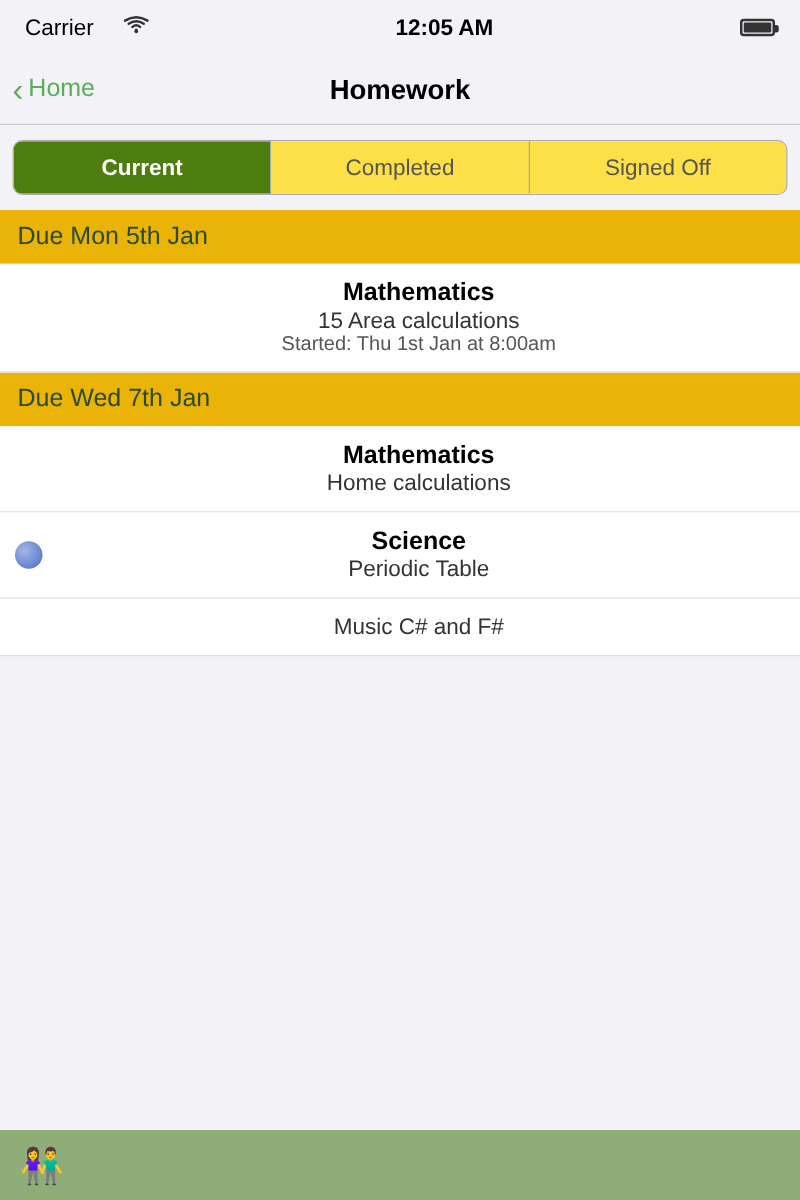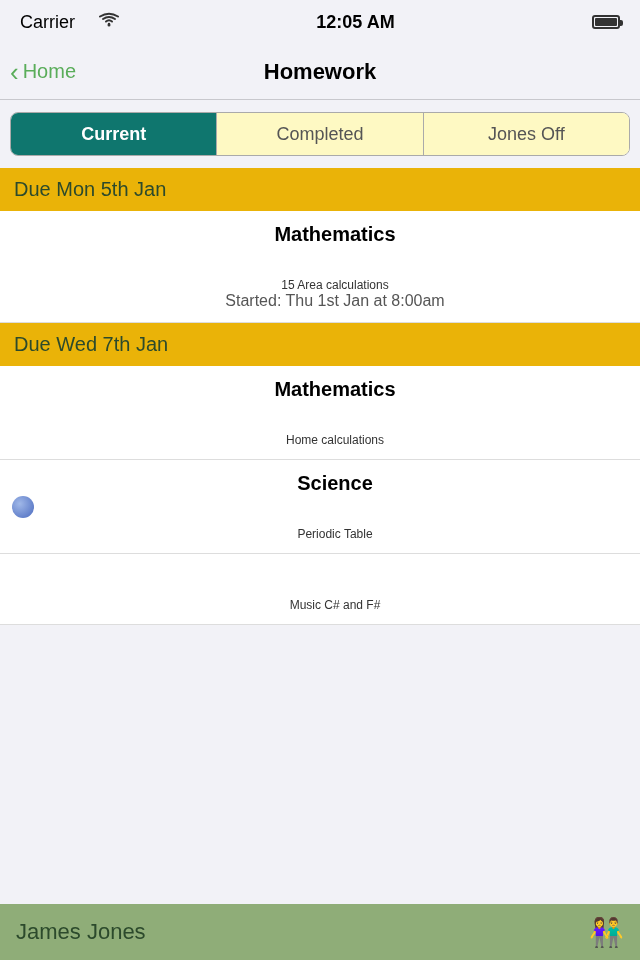--- a/index.html
+++ b/index.html
@@ -117,27 +117,27 @@
       align-items: center;
       justify-content: center;
       font-size: 18px;
       cursor: pointer;
       border-right: 1px solid #aaa;
     }
     .segment:last-child {
       border-right: none;
     }
     .segment.active {
-      background: #0f766e;
+      background: #4d7c0f;
       color: #fff;
       font-weight: 600;
       align-items: center;
     }
     .segment.inactive {
-      background: #fef9c3;
+      background: #fde047;
       color: #555;
     }
 
     
     .section-header {
       background: #eab308;
       padding: 10px 14px;
       font-size: 20px;
       color: #2c4a2c;
       font-weight: 500;
@@ -150,23 +150,22 @@
       border-bottom: 1px solid #ddd;
       position: relative;
       text-align: center;
     }
     .homework-item .subject {
       font-size: 20px;
       font-weight: bold;
       color: #000;
     }
     .homework-item .description {
-      font-size: 12px;
+      font-size: 18px;
       color: #333;
-      margin-top: 32px;
     }
     .homework-item .meta {
       font-size: 16px;
       color: #555;
     }
     .homework-item .indicator {
       position: absolute;
       left: 12px;
       top: 50%;
       transform: translateY(-50%);
@@ -231,21 +230,21 @@
 </div>
 
 <div class="segmented-control">
   <div class="segment active">
     <span>Current</span>
   </div>
   <div class="segment inactive">
     <span>Completed</span>
   </div>
   <div class="segment inactive">
-    <span>Jones Off</span>
+    <span>Signed Off</span>
   </div>
 </div>
 
 <div class="section-header">
   <span>Due Mon 5th Jan</span>
 </div>
 
 <div class="homework-item">
   <div class="subject">Mathematics</div>
   <div class="description">15 Area calculations</div>
@@ -265,15 +264,14 @@
   <div class="indicator"></div>
   <div class="subject">Science</div>
   <div class="description">Periodic Table</div>
 </div>
 
 <div class="homework-item">
   <div class="description">Music C# and F#</div>
 </div>
 
 <div class="footer">
-  <span class="footer-name">James Jones</span>
   <span class="footer-avatar">👫</span>
 </div>
 
 </body></html>

